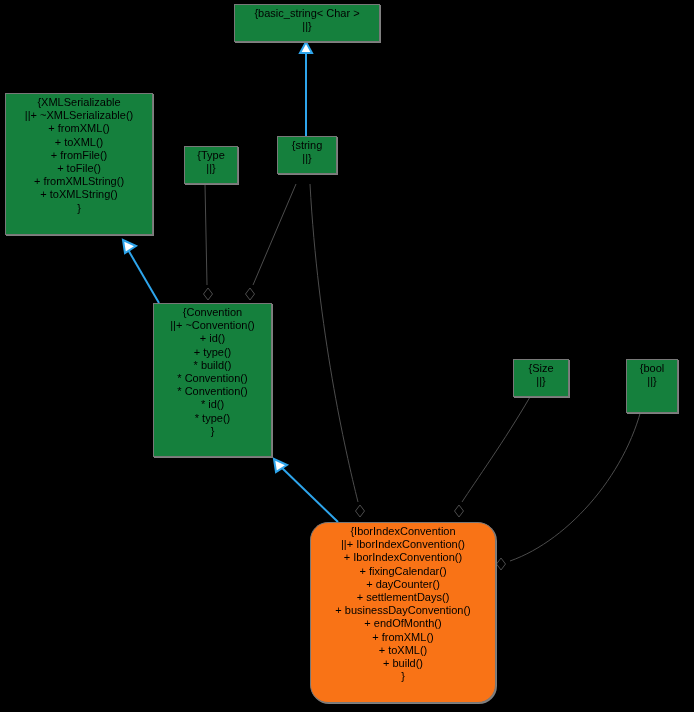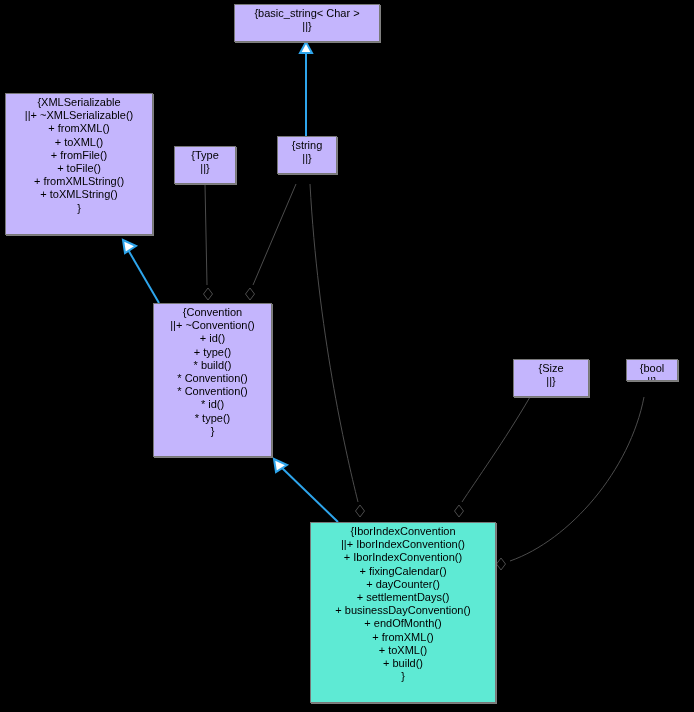--- a/index.html
+++ b/index.html
@@ -24,31 +24,32 @@
     position: absolute;
     left: 0; top: 0;
     width: 694px;
     height: 712px;
     pointer-events: none;
   }
   .node {
     position: absolute;
     box-sizing: border-box;
     border: 1px solid #787878;
-    background: #c4b5fd;
+    background: #15803d;
     box-shadow: 1px 1px 0 0 #808080;
     color: #000000;
     font-size: 11px;
     line-height: 13.2px;
     padding: 2px 4px 3px 4px;
     white-space: pre;
     overflow: hidden;
   }
   .node.filled {
-    background: #5eead4;
+    background: #f97316;
+    border-radius: 18px;
   }
   .node .title {
     text-align: center;
     display: block;
   }
   .node .members {
     display: block;
     text-align: center;
   }
   .node .closing {
@@ -89,19 +90,19 @@
         <path d="M 530,397 C 505,440 475,482 462,502" fill="none" stroke="#4c4c4c" stroke-width="1"></path>
         <path d="M 459,505 L 463.5,511 L 459,517 L 454.5,511 Z" fill="#000000" stroke="#4c4c4c" stroke-width="1"></path>
       </g>
       <g>
         <path d="M 644,397 C 630,470 570,540 510,561" fill="none" stroke="#4c4c4c" stroke-width="1"></path>
         <path d="M 501,558 L 505.5,564 L 501,570 L 496.5,564 Z" fill="#000000" stroke="#4c4c4c" stroke-width="1"></path>
       </g>
     </svg>
 <div class="node" style="left: 234px; top: 4px; width: 146px; height: 38px;"><span class="title">{basic_string&lt; Char &gt;</span><span class="closing">||}</span></div>
     <div class="node" style="left: 5px; top: 93px; width: 148px; height: 142px;"><span class="title">{XMLSerializable</span><span class="members"><span style="display: block;">||+ ~XMLSerializable()</span><span style="display: block;">+ fromXML()</span><span style="display: block;">+ toXML()</span><span style="display: block;">+ fromFile()</span><span style="display: block;">+ toFile()</span><span style="display: block;">+ fromXMLString()</span><span style="display: block;">+ toXMLString()</span></span><span class="closing">}</span></div>
-    <div class="node" style="left: 174px; top: 146px; width: 62px; height: 38px;"><span class="title">{Type</span><span class="closing">||}</span></div>
+    <div class="node" style="left: 184px; top: 146px; width: 54px; height: 38px;"><span class="title">{Type</span><span class="closing">||}</span></div>
     <div class="node" style="left: 277px; top: 136px; width: 60px; height: 38px;"><span class="title">{string</span><span class="closing">||}</span></div>
     <div class="node" style="left: 153px; top: 303px; width: 119px; height: 154px;"><span class="title">{Convention</span><span class="members"><span style="display: block;">||+ ~Convention()</span><span style="display: block;">+ id()</span><span style="display: block;">+ type()</span><span style="display: block;">* build()</span><span style="display: block;">* Convention()</span><span style="display: block;">* Convention()</span><span style="display: block;">* id()</span><span style="display: block;">* type()</span></span><span class="closing">}</span></div>
-    <div class="node" style="left: 513px; top: 359px; width: 76px; height: 38px;"><span class="title">{Size</span><span class="closing">||}</span></div>
-    <div class="node" style="left: 626px; top: 359px; width: 52px; height: 22px;"><span class="title">{bool</span><span class="closing">||}</span></div>
+    <div class="node" style="left: 513px; top: 359px; width: 56px; height: 38px;"><span class="title">{Size</span><span class="closing">||}</span></div>
+    <div class="node" style="left: 626px; top: 359px; width: 52px; height: 54px;"><span class="title">{bool</span><span class="closing">||}</span></div>
     <div class="node filled" style="left: 310px; top: 522px; width: 186px; height: 181px;"><span class="title">{IborIndexConvention</span><span class="members"><span style="display: block;">||+ IborIndexConvention()</span><span style="display: block;">+ IborIndexConvention()</span><span style="display: block;">+ fixingCalendar()</span><span style="display: block;">+ dayCounter()</span><span style="display: block;">+ settlementDays()</span><span style="display: block;">+ businessDayConvention()</span><span style="display: block;">+ endOfMonth()</span><span style="display: block;">+ fromXML()</span><span style="display: block;">+ toXML()</span><span style="display: block;">+ build()</span></span><span class="closing">}</span></div>
   </div>
 
 </body></html>

